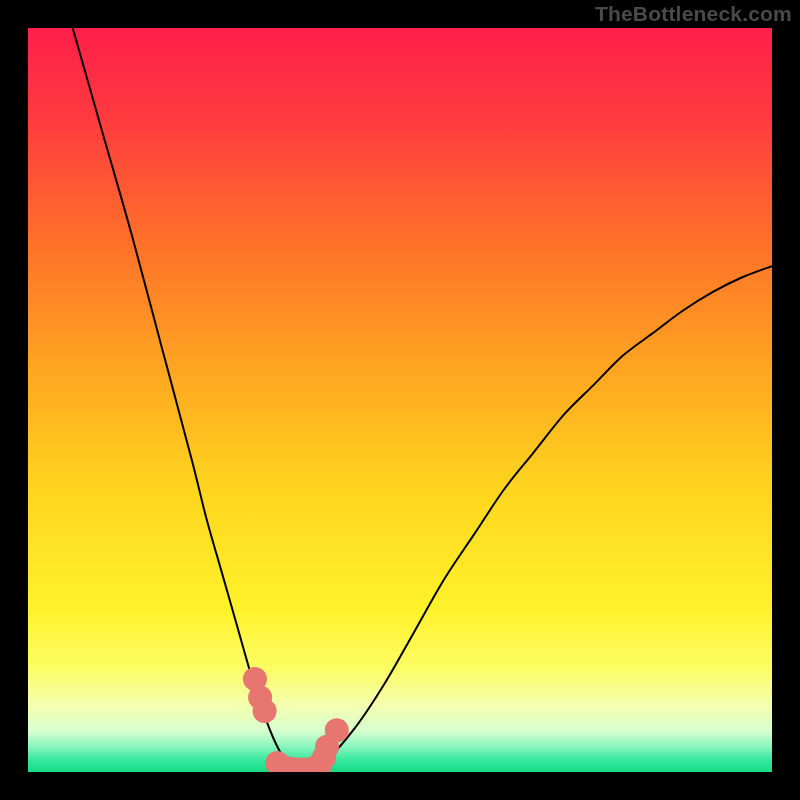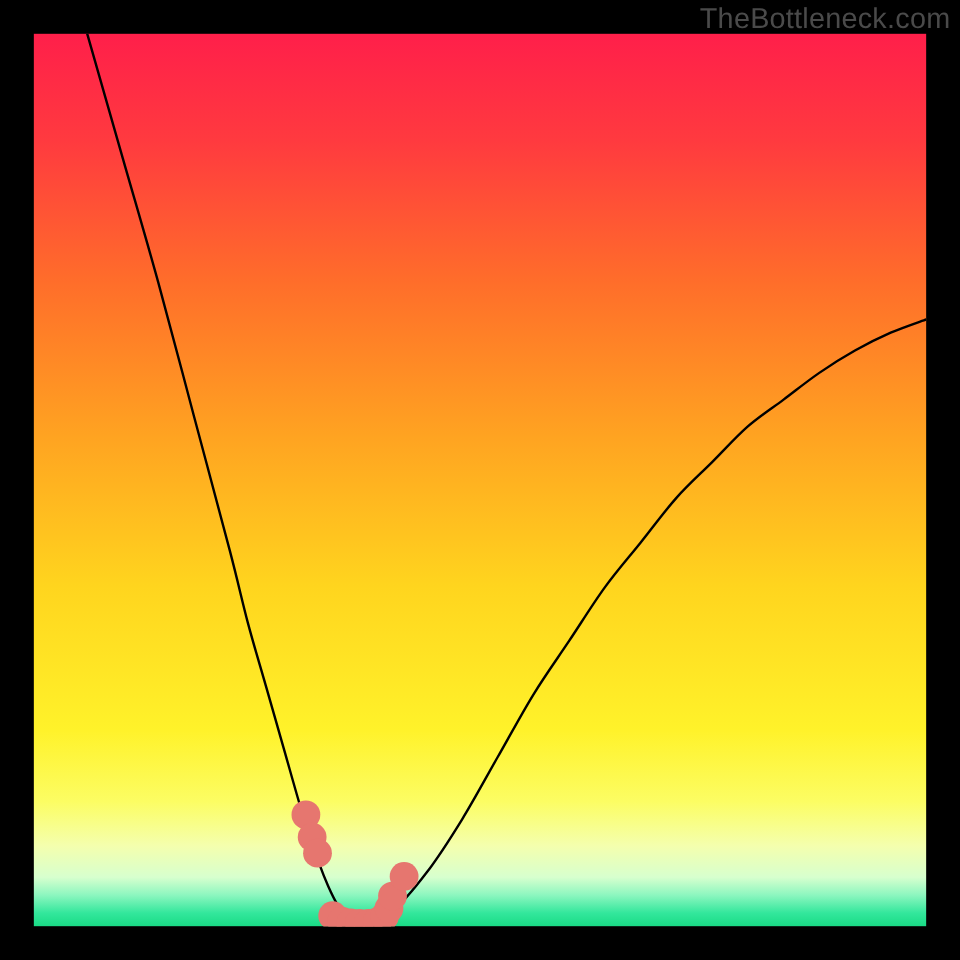--- a/index.html
+++ b/index.html
@@ -28,22 +28,22 @@
   .plot svg {
     display: block;
     width: 744px;
     height: 744px;
   }
   .watermark {
     position: absolute;
     top: 2px;
     right: 8px;
     color: #4a4a4a;
-    font-size: 24px;
-    font-weight: 400;
+    font-size: 21px;
+    font-weight: 700;
     letter-spacing: 0.2px;
     user-select: none;
   }
 </style>
 </head>
 <body>
 
 <div class="frame">
   <div class="watermark">TheBottleneck.com</div>
   <div class="plot">

